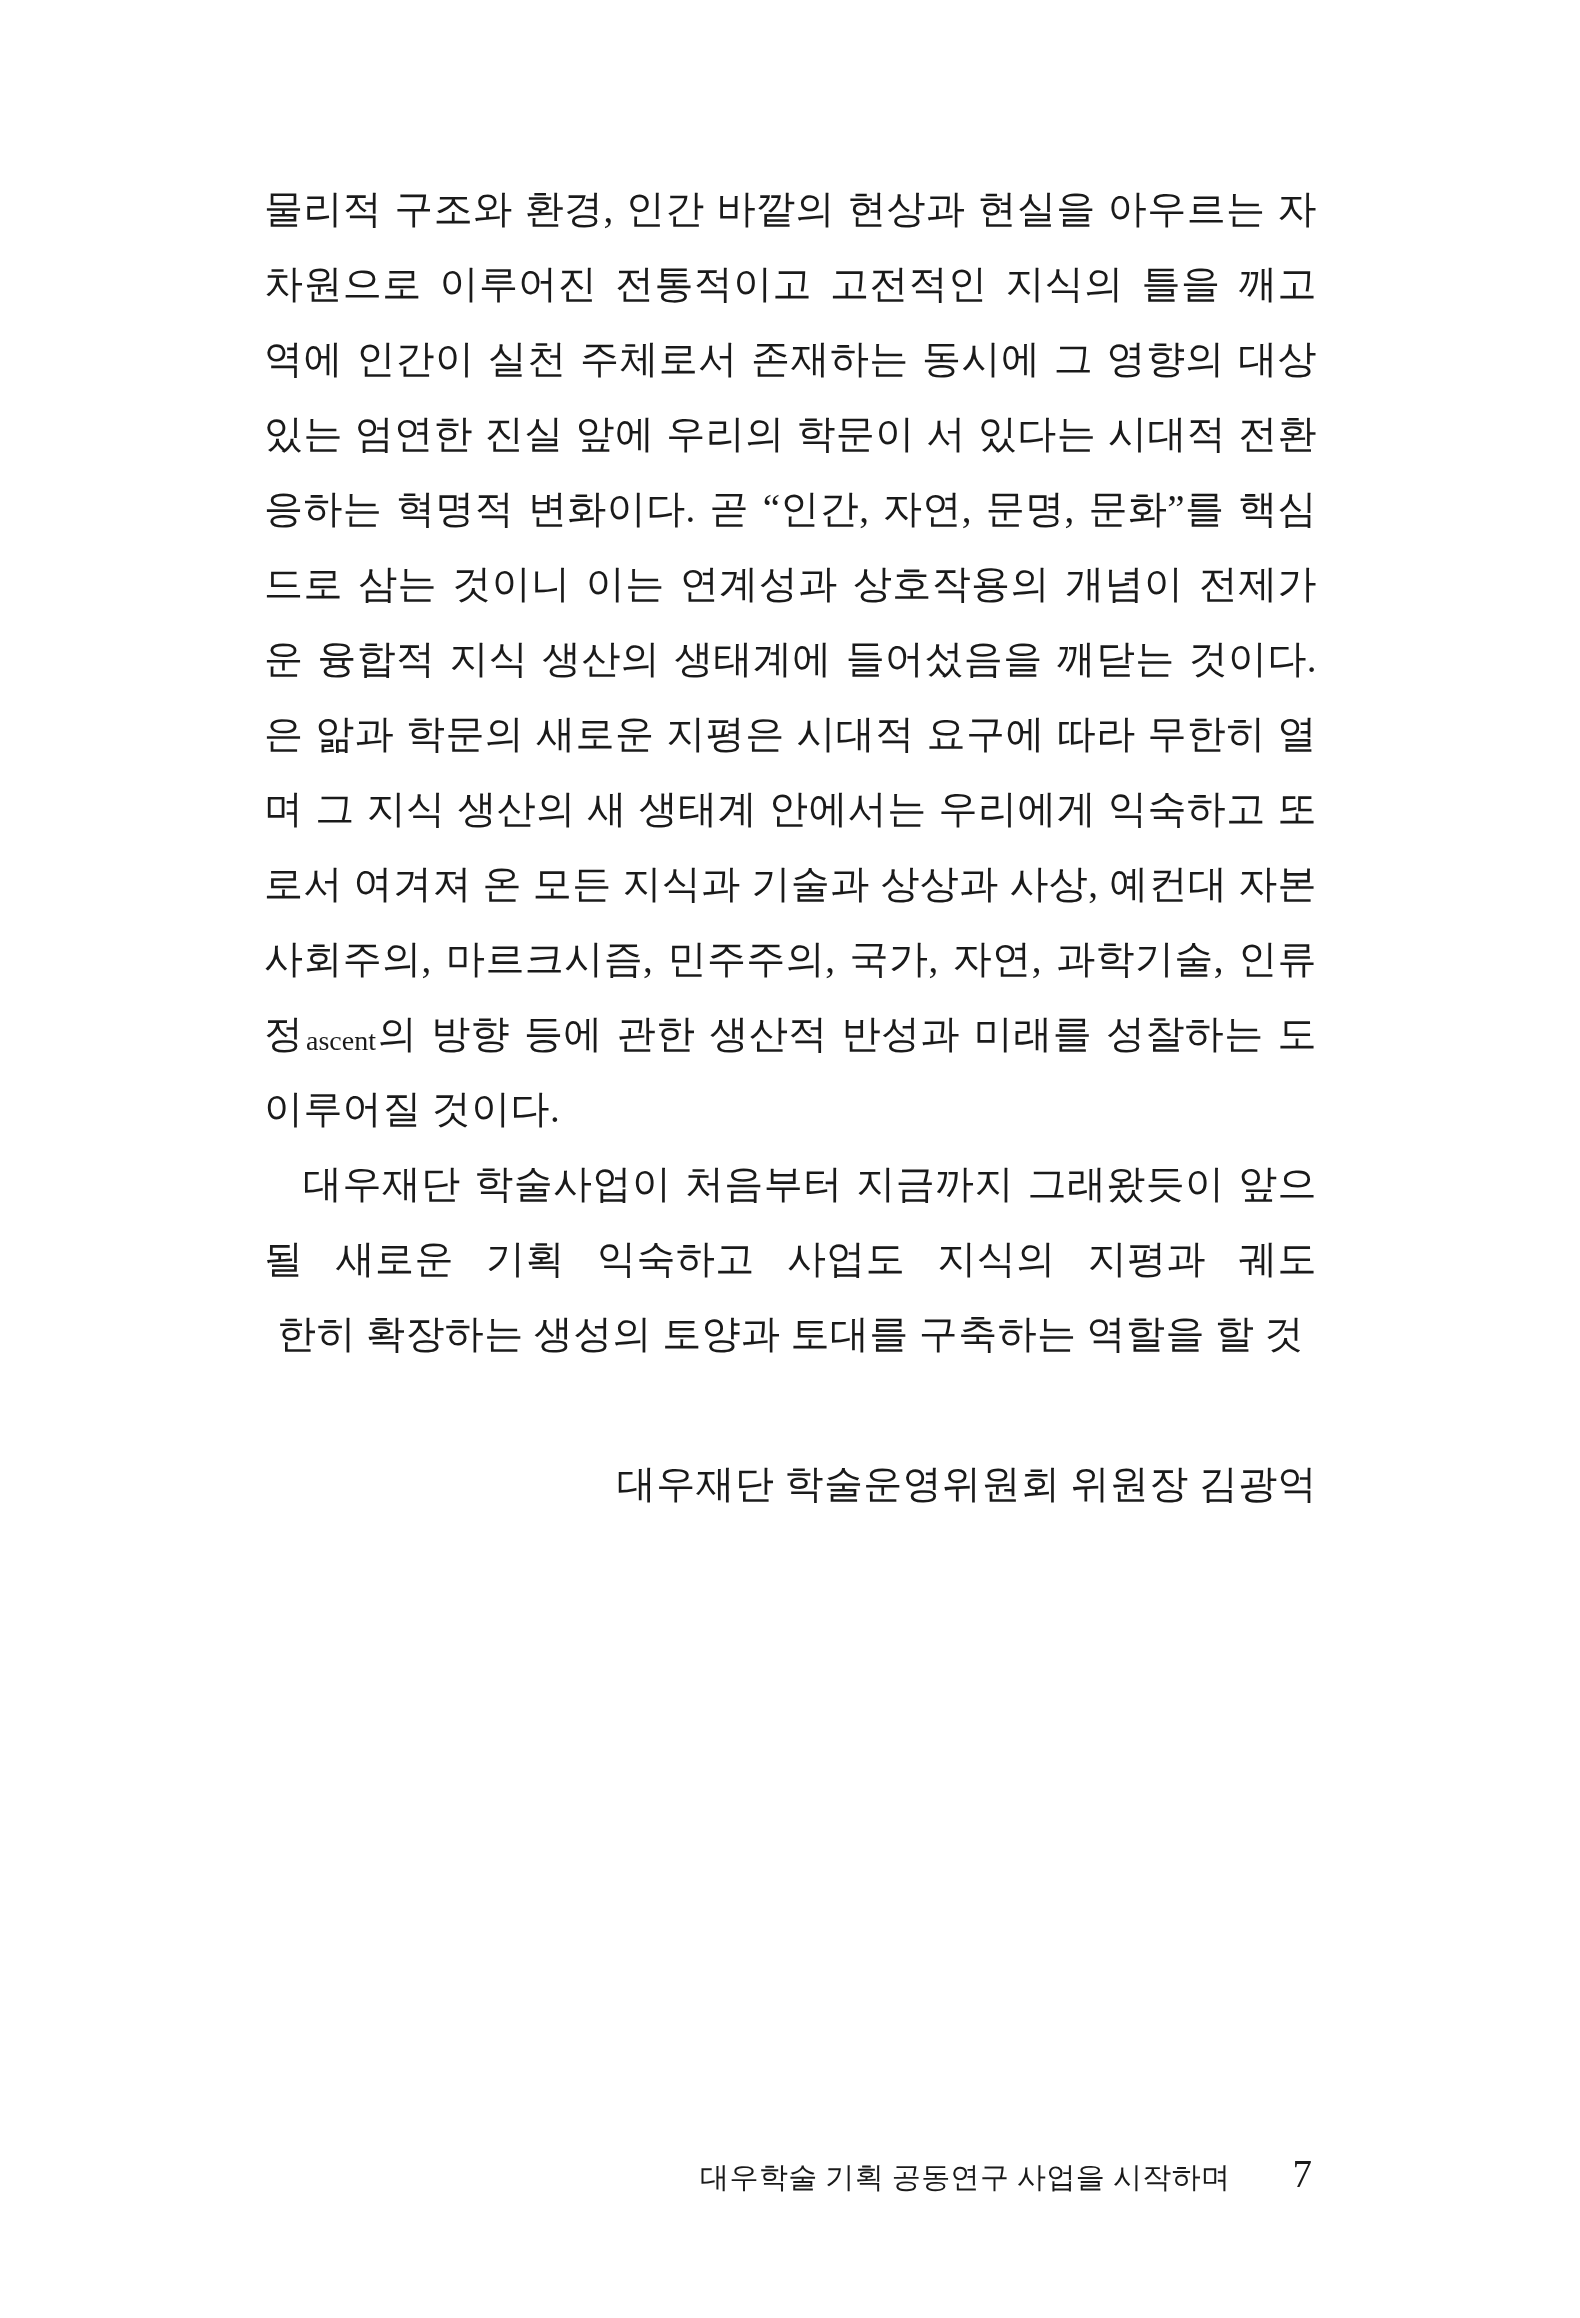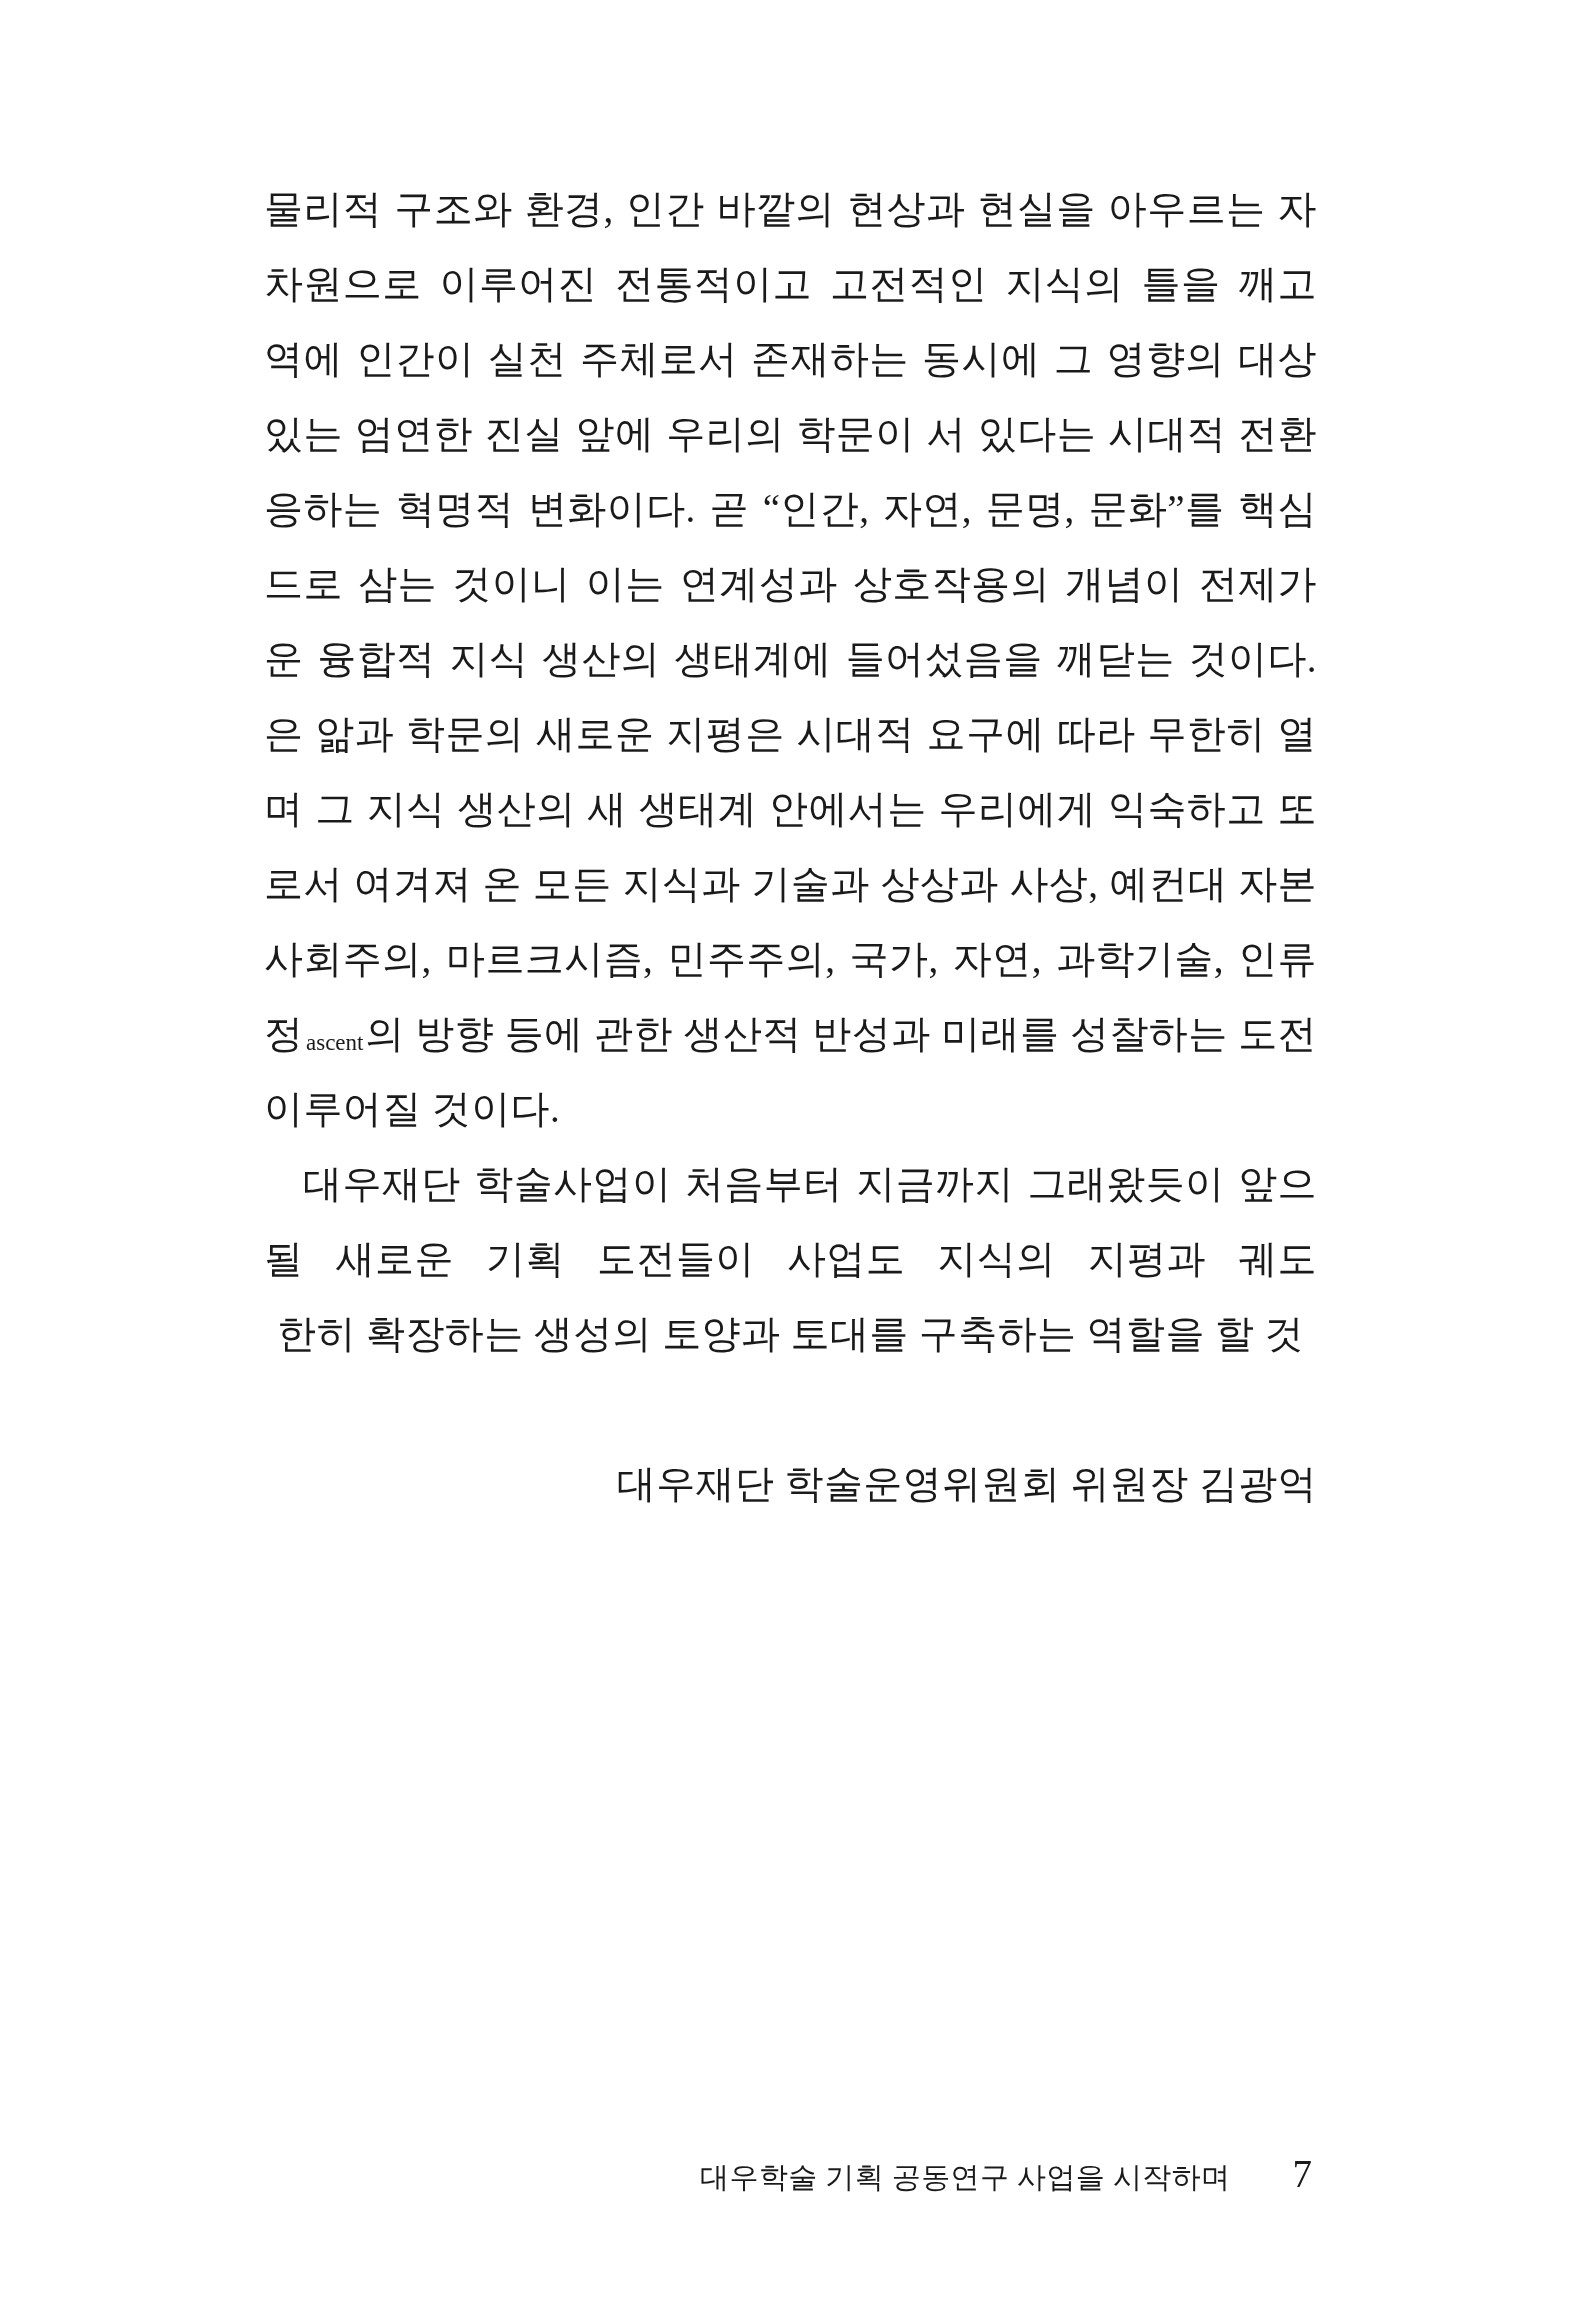--- a/index.html
+++ b/index.html
@@ -34,21 +34,21 @@
     letter-spacing: 0.4px;
   }
   .ln.last {
     text-align: center;
     text-align-last: left;
   }
   .ln.ind {
     text-indent: 39px;
   }
   .latin {
-    font-size: 23px;
+    font-size: 28px;
     letter-spacing: 0px;
     position: relative;
     top: 2.6px;
     padding: 0 1.8px 0 2.6px;
     white-space: nowrap;
   }
   .signature {
     position: absolute;
     left: 264px;
     top: 1457px;
@@ -89,21 +89,21 @@
     <p class="ln">응하는 혁명적 변화이다. 곧 “인간, 자연, 문명, 문화”를 핵심적 키워</p>
     <p class="ln">드로 삼는 것이니 이는 연계성과 상호작용의 개념이 전제가 된 새로</p>
     <p class="ln">운 융합적 지식 생산의 생태계에 들어섰음을 깨닫는 것이다. 이와 같</p>
     <p class="ln">은 앎과 학문의 새로운 지평은 시대적 요구에 따라 무한히 열려 있으</p>
     <p class="ln">며 그 지식 생산의 새 생태계 안에서는 우리에게 익숙하고 또한 진리</p>
     <p class="ln">로서 여겨져 온 모든 지식과 기술과 상상과 사상, 예컨대 자본주의,</p>
     <p class="ln">사회주의, 마르크시즘, 민주주의, 국가, 자연, 과학기술, 인류의 등</p>
     <p class="ln"><span>정</span><span class="latin">ascent</span><span>의 방향 등에 관한 생산적 반성과 미래를 성찰하는 도전들이</span></p>
     <p class="ln last">이루어질 것이다.</p>
     <p class="ln ind">대우재단 학술사업이 처음부터 지금까지 그래왔듯이 앞으로 전개</p>
-    <p class="ln"><span>될 새로운 기획 도전들이 사업도 지식의 지평과 궤도</span><span class="latin">Orbis Sapientiae</span></p>
+    <p class="ln"><span>될 새로운 기획 익숙하고 사업도 지식의 지평과 궤도</span><span class="latin">Orbis Sapientiae</span></p>
     <p class="ln last">한히 확장하는 생성의 토양과 토대를 구축하는 역할을 할 것이다.</p>
   </section>
 
   <div class="signature">대우재단 학술운영위원회 위원장 김광억</div>
 
   <footer class="footer">
     <span class="running-title">대우학술 기획 공동연구 사업을 시작하며</span>
     <span class="page-number">7</span>
   </footer>
 

